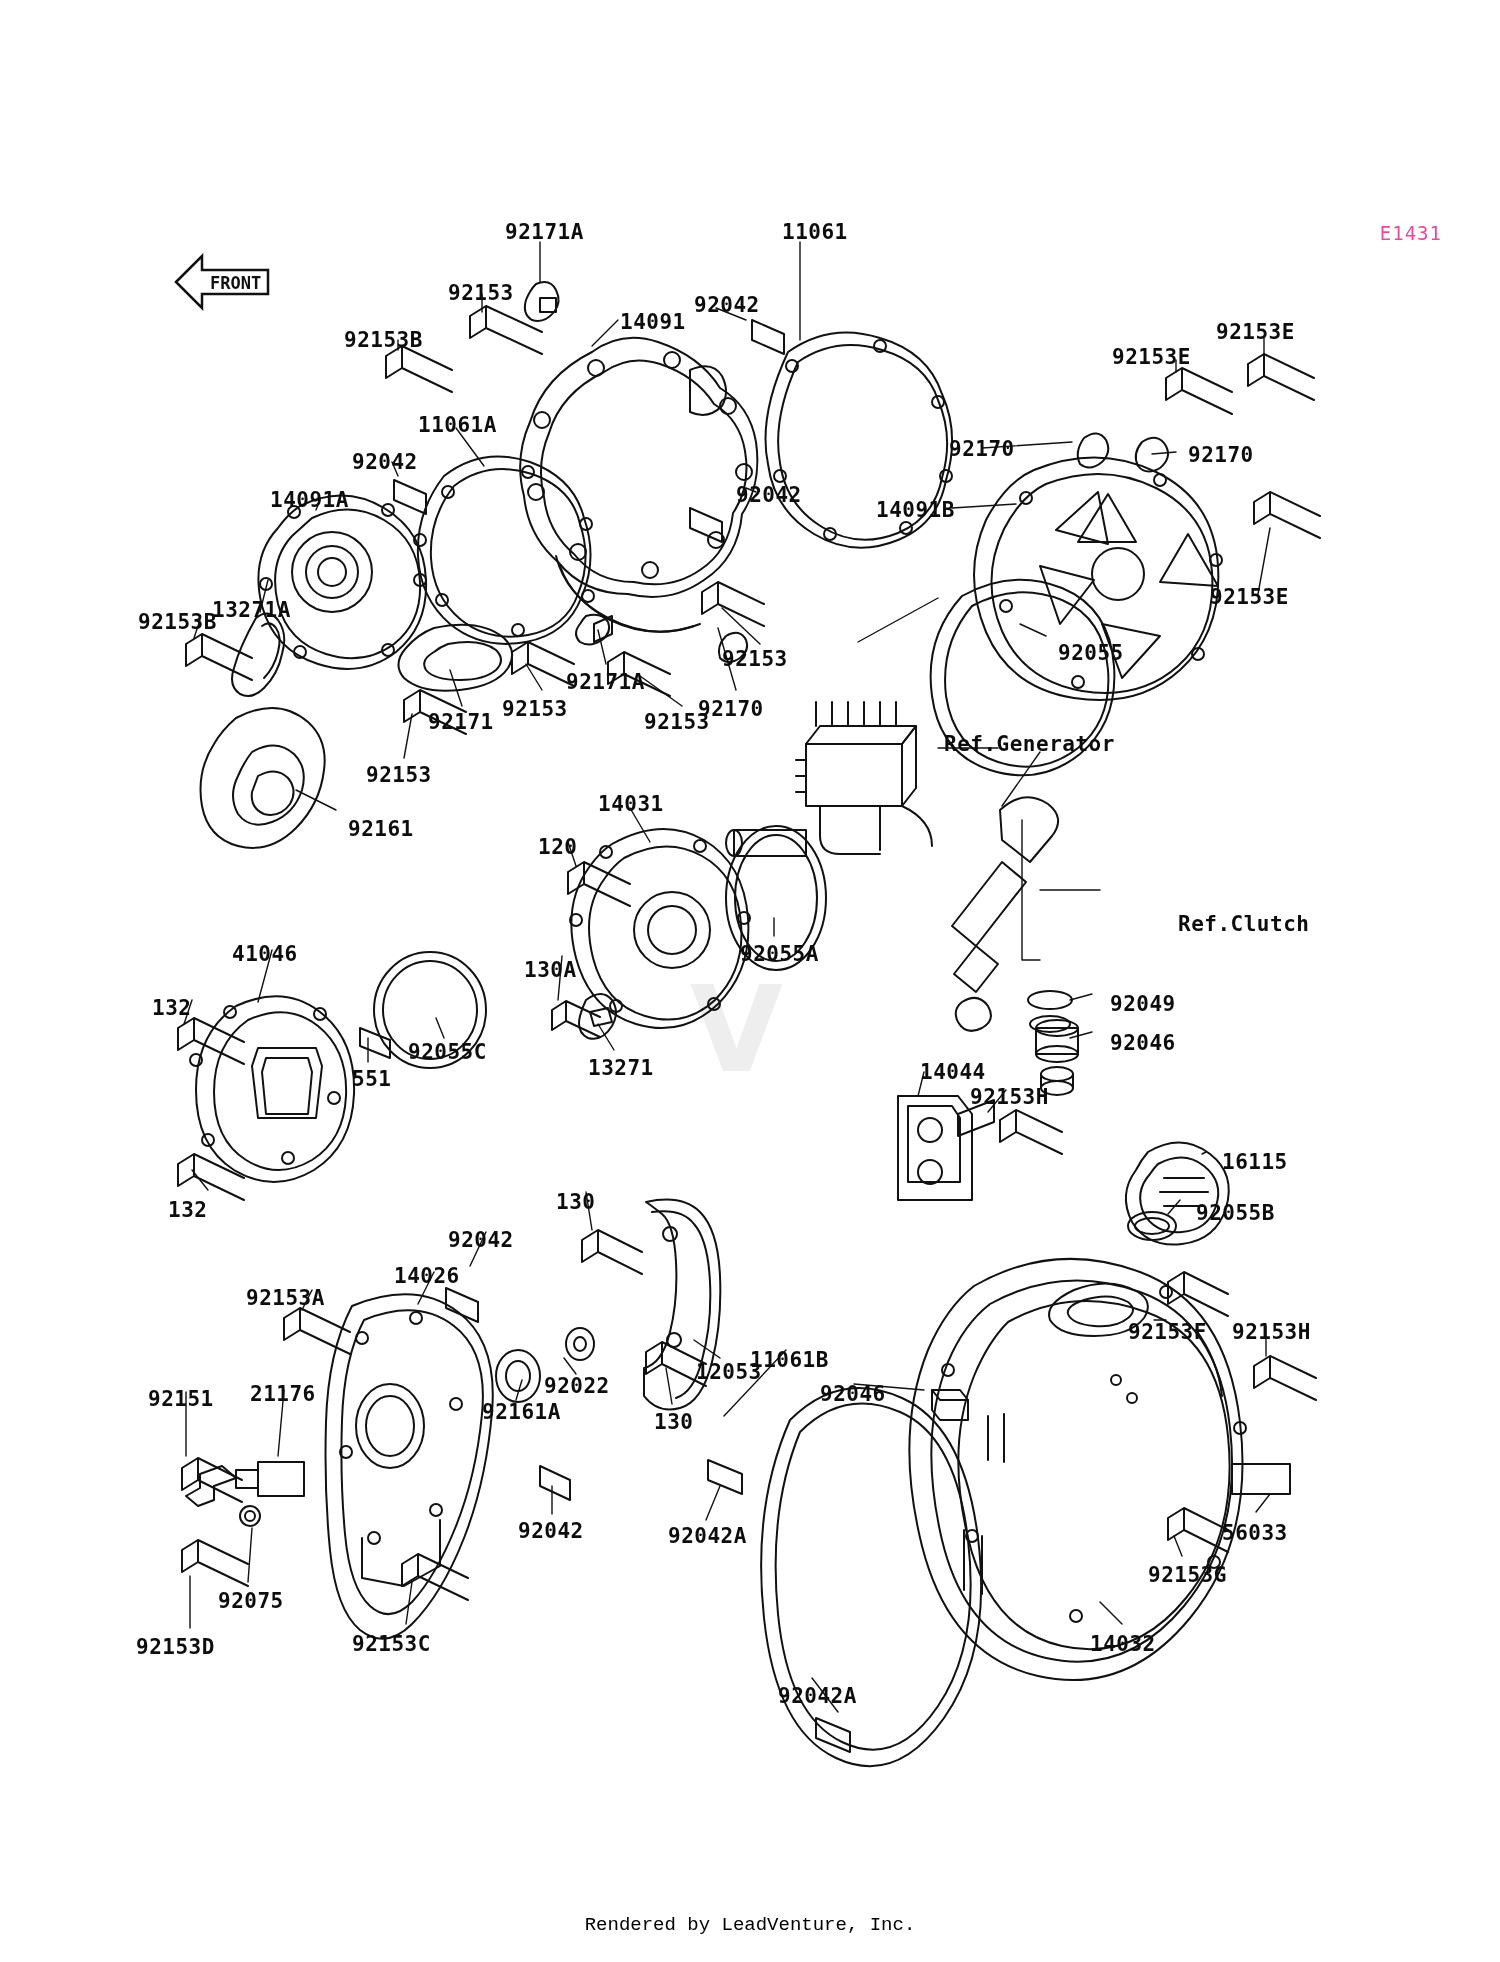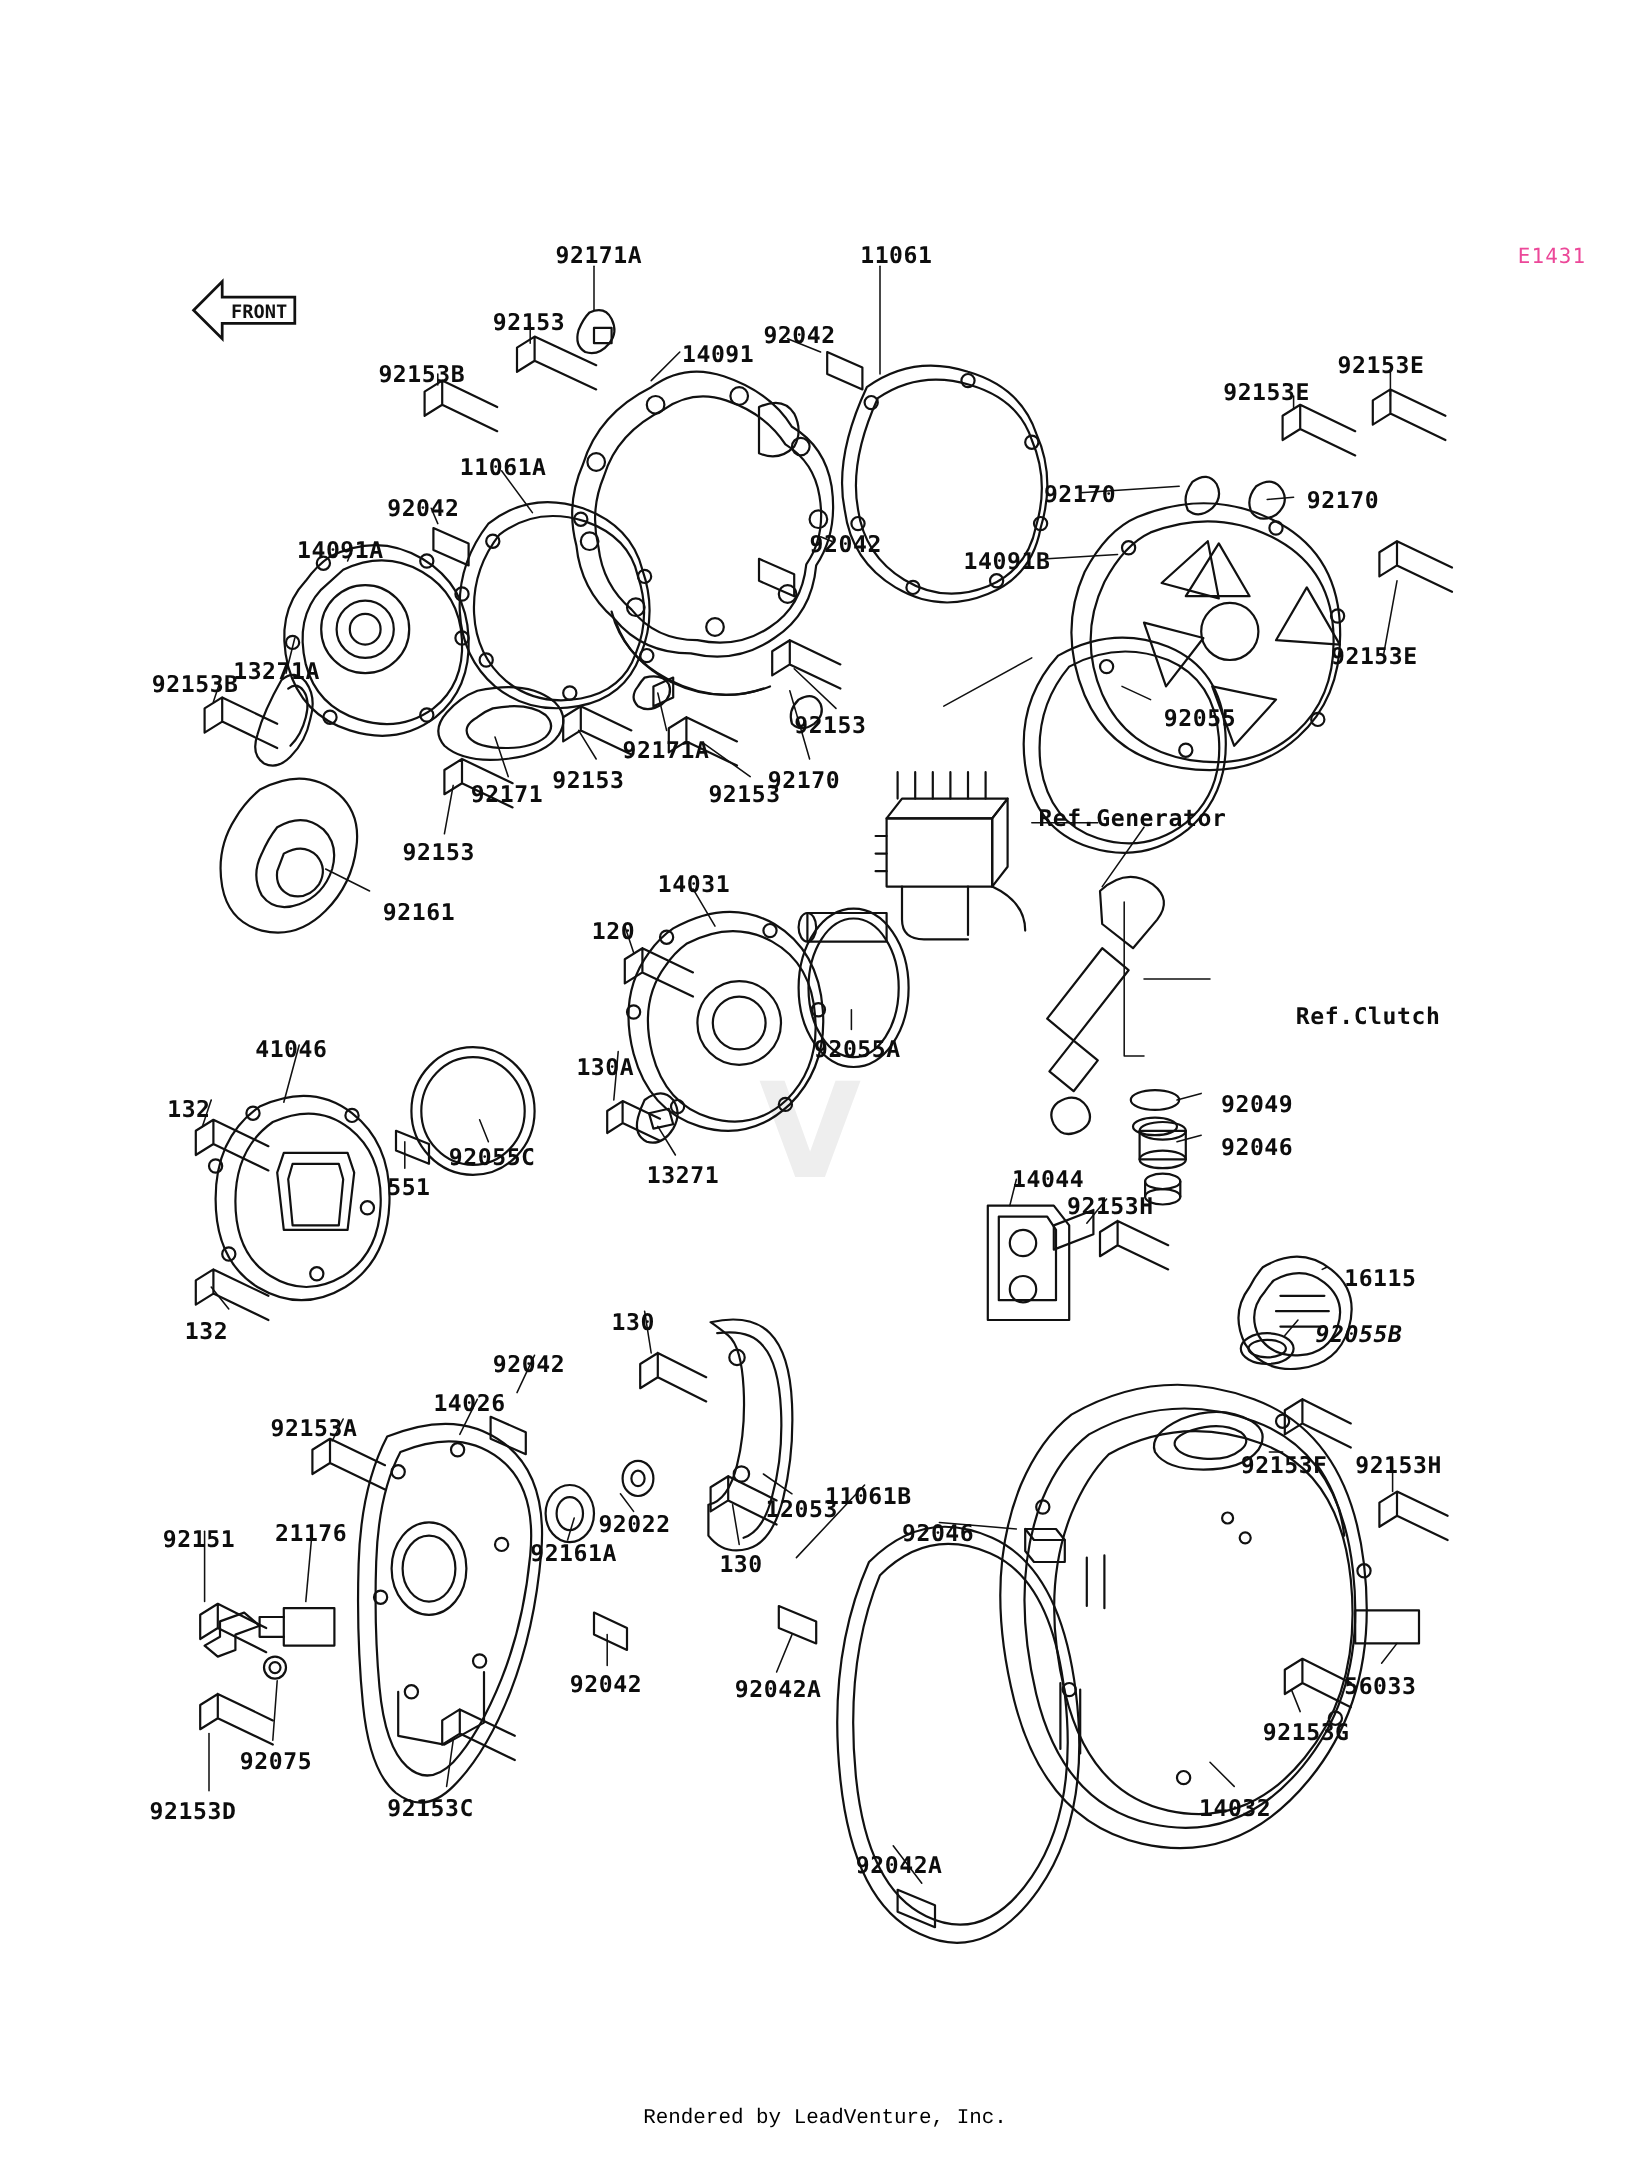--- a/index.html
+++ b/index.html
@@ -518,21 +518,21 @@
   <div class="lbl" style="left:152px; top:996px;">132</div>
   <div class="lbl" style="left:408px; top:1040px;">92055C</div>
   <div class="lbl" style="left:352px; top:1067px;">551</div>
   <div class="lbl" style="left:588px; top:1056px;">13271</div>
   <div class="lbl" style="left:1110px; top:992px;">92049</div>
   <div class="lbl" style="left:1110px; top:1031px;">92046</div>
   <div class="lbl" style="left:168px; top:1198px;">132</div>
   <div class="lbl" style="left:920px; top:1060px;">14044</div>
   <div class="lbl" style="left:970px; top:1085px;">92153H</div>
   <div class="lbl" style="left:1222px; top:1150px;">16115</div>
-  <div class="lbl" style="left:1196px; top:1201px;font-style:italic;">92055B</div>
+  <div class="lbl" style="left:1196px; top:1201px;">92055B</div>
   <div class="lbl" style="left:556px; top:1190px;">130</div>
   <div class="lbl" style="left:448px; top:1228px;">92042</div>
   <div class="lbl" style="left:394px; top:1264px;">14026</div>
   <div class="lbl" style="left:246px; top:1286px;">92153A</div>
   <div class="lbl" style="left:544px; top:1374px;">92022</div>
   <div class="lbl" style="left:696px; top:1360px;">12053</div>
   <div class="lbl" style="left:750px; top:1348px;">11061B</div>
   <div class="lbl" style="left:1128px; top:1320px;">92153F</div>
   <div class="lbl" style="left:1232px; top:1320px;">92153H</div>
   <div class="lbl" style="left:654px; top:1410px;">130</div>

